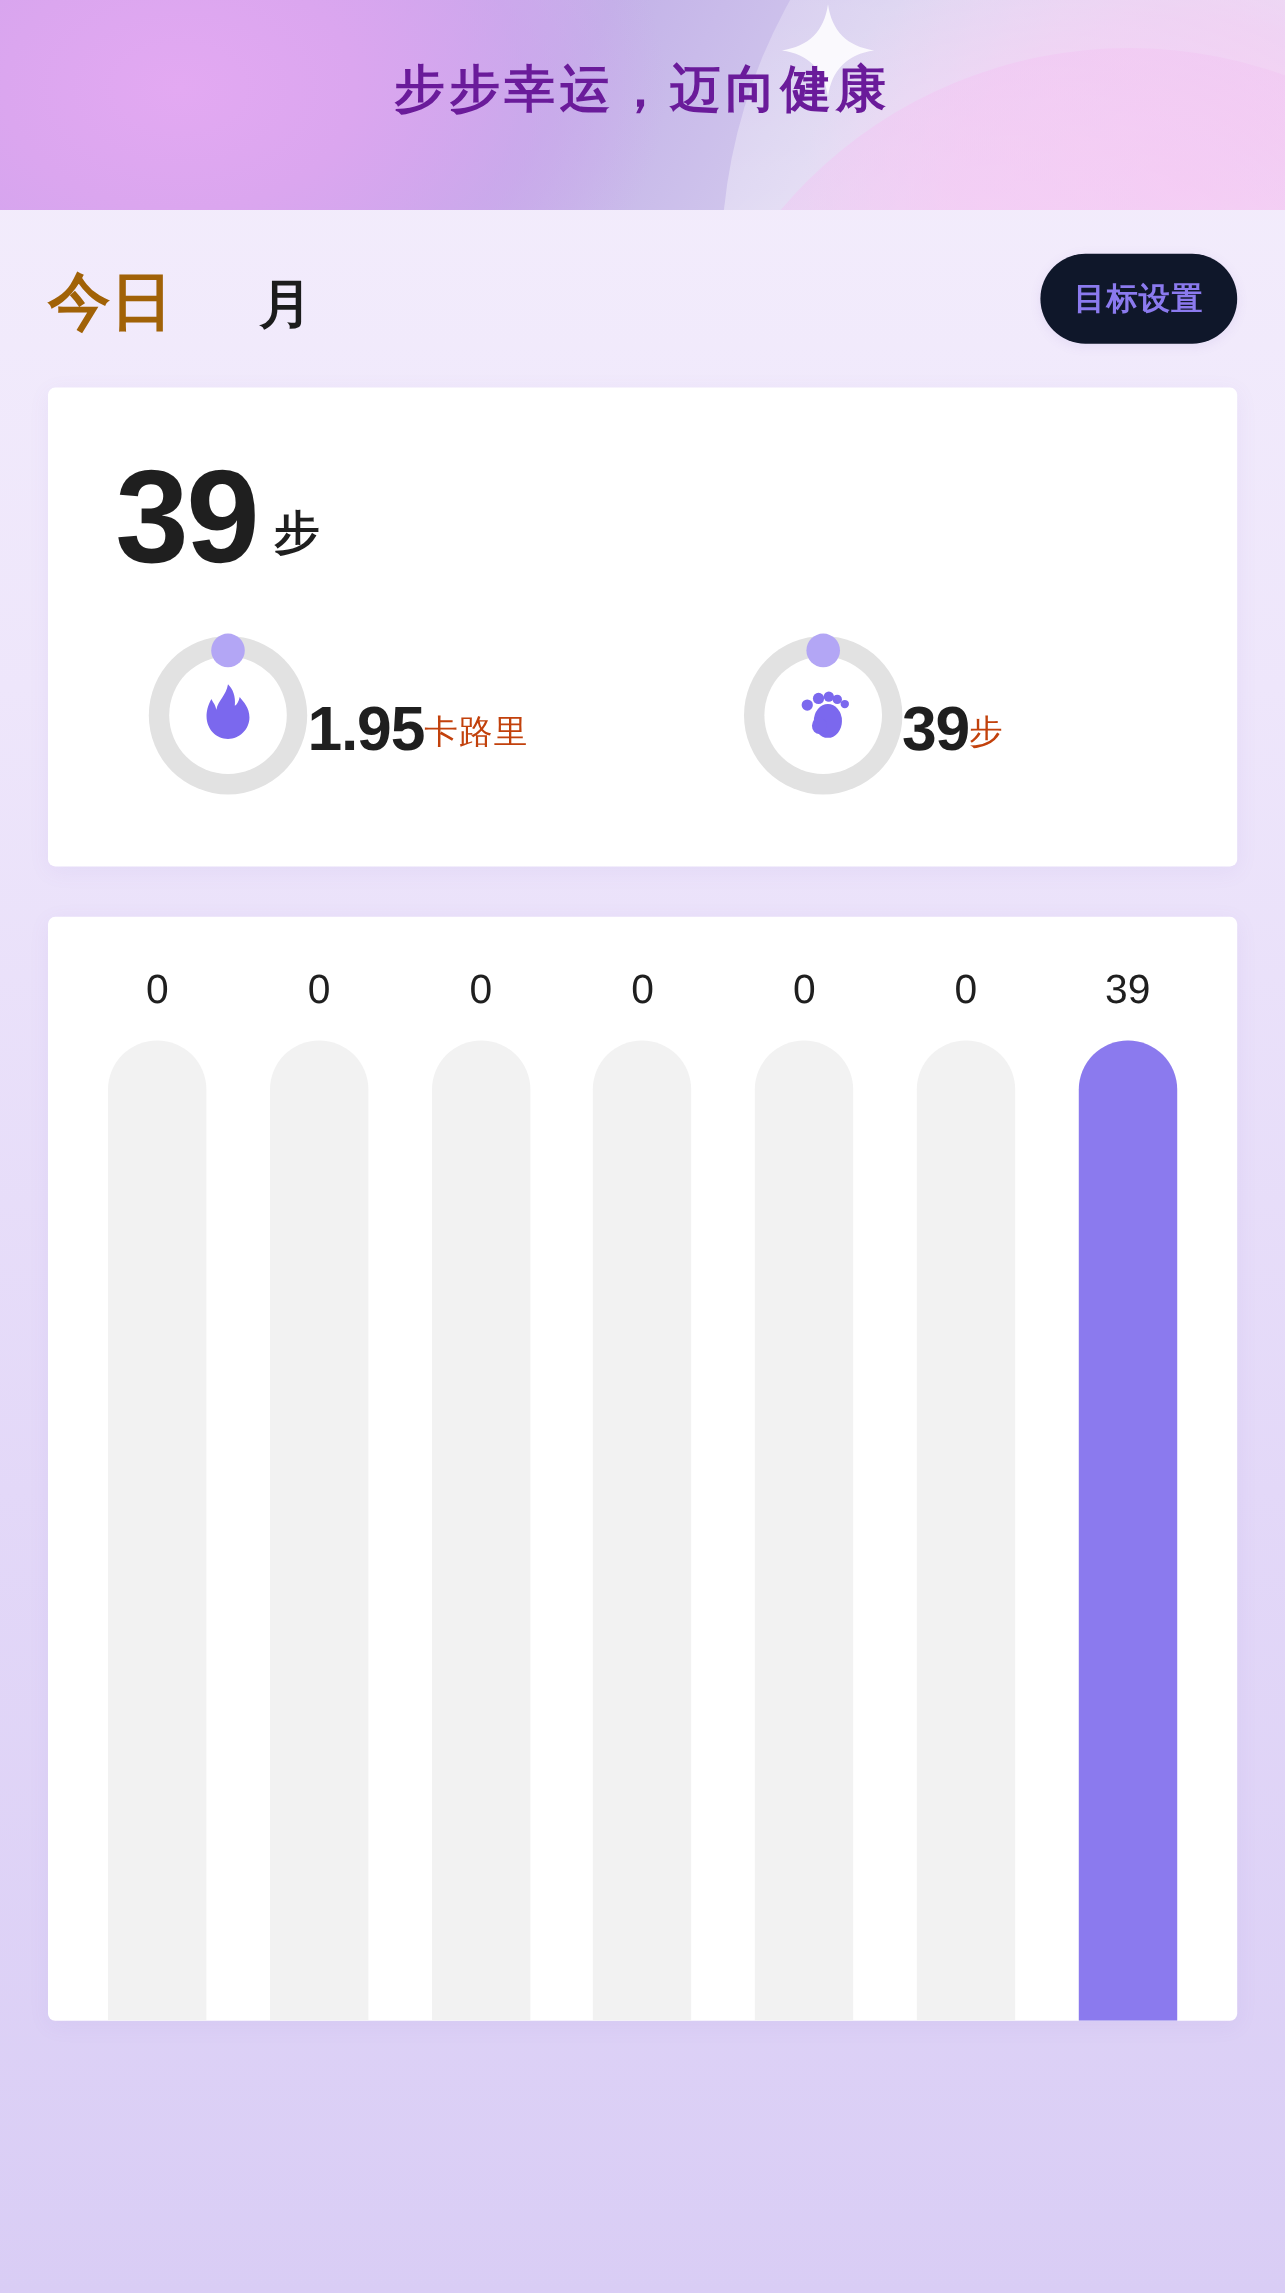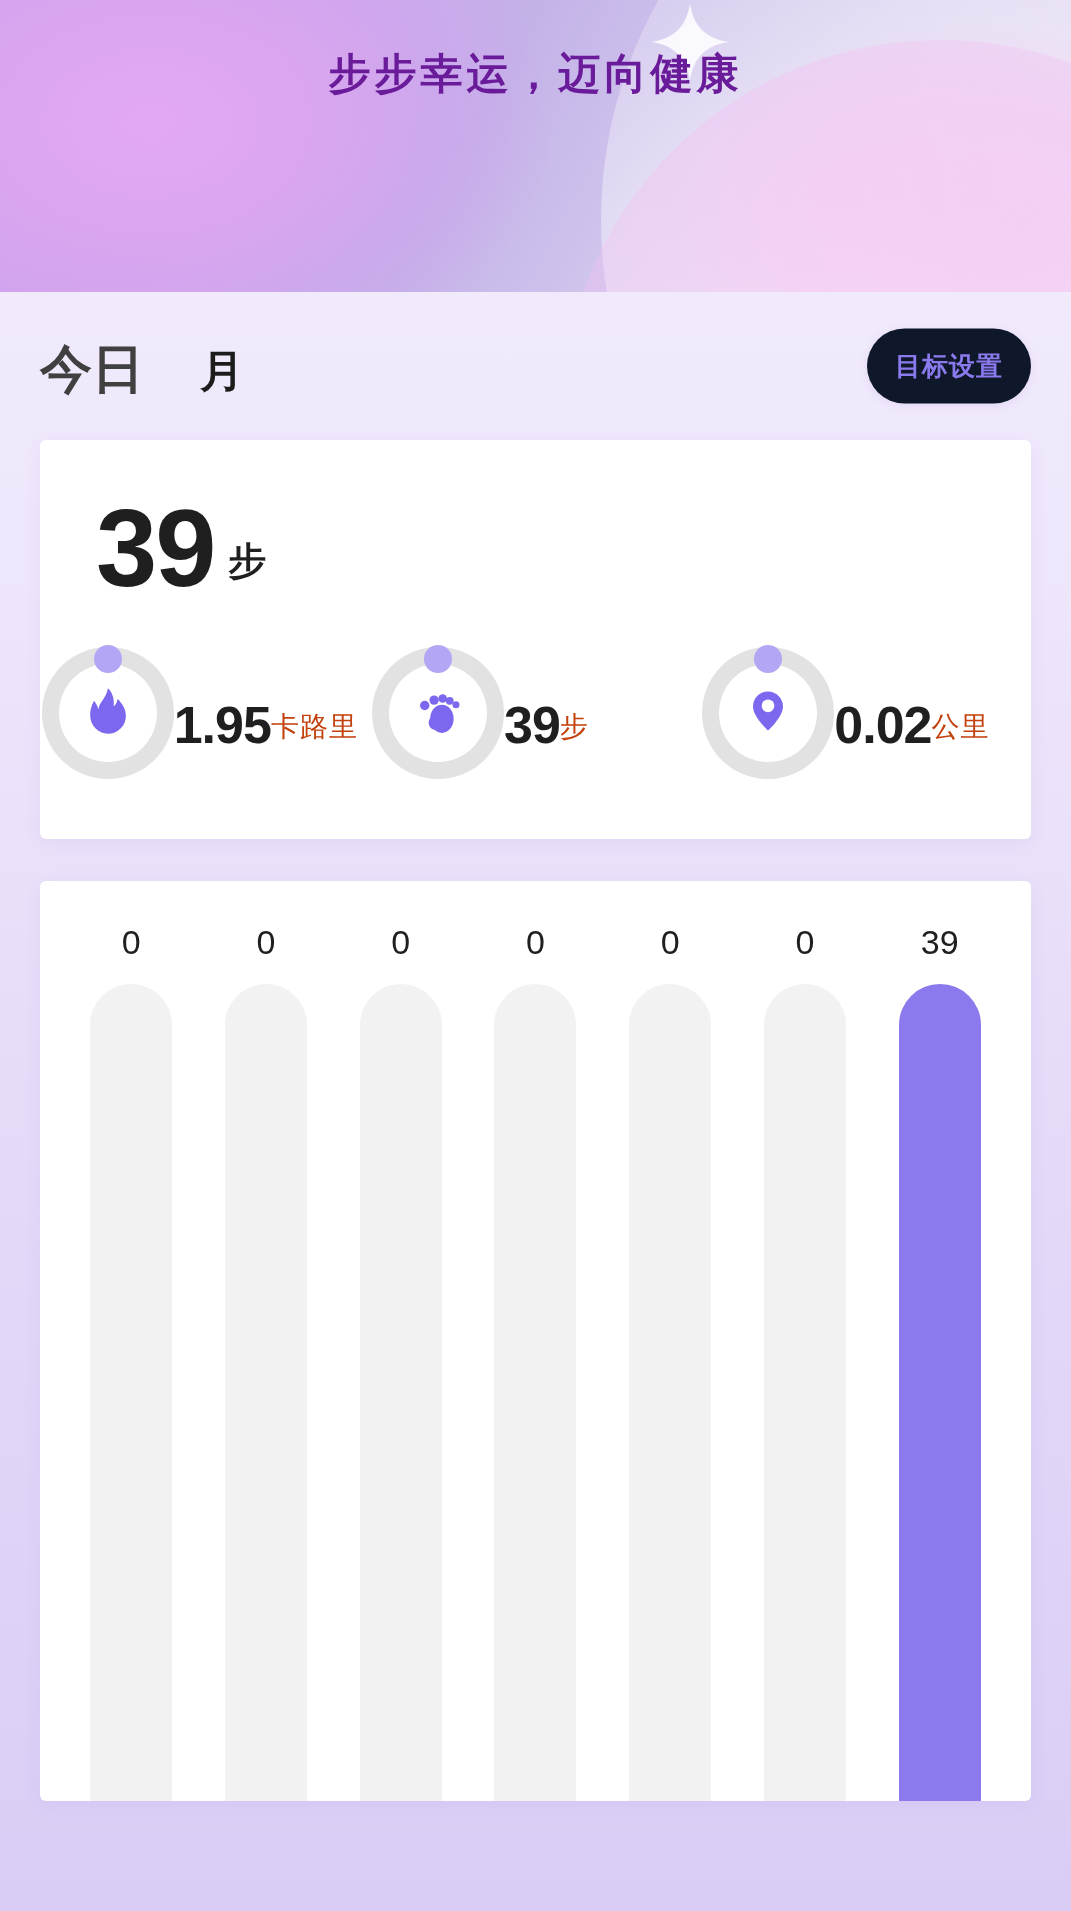--- a/index.html
+++ b/index.html
@@ -13,21 +13,21 @@
   body {
     font-family: "Liberation Sans", "DejaVu Sans", sans-serif;
     background: linear-gradient(180deg, #f4eefc 0%, #eee6fb 30%, #e3d8f8 65%, #d9cdf5 100%);
     position: relative;
   }
 
   
   .banner {
     position: relative;
     width: 1071px;
-    height: 292px;
+    height: 175px;
     overflow: hidden;
     background:
       radial-gradient(ellipse 520px 360px at 14% 42%, #e3a9f2 0%, #dba6ef 28%, rgba(209,162,238,0.55) 55%, rgba(209,162,238,0) 78%),
       radial-gradient(ellipse 420px 300px at 92% 86%, #efb7ef 0%, rgba(238,180,238,0.6) 45%, rgba(238,180,238,0) 75%),
       linear-gradient(118deg, #d5a4ef 0%, #cfa7ee 22%, #c3b2e8 44%, #cfc4ec 60%, #ded3f0 78%, #e9dff4 100%);
   }
   .banner-arc {
     position: absolute;
     width: 900px;
     height: 900px;
@@ -78,22 +78,22 @@
   .tab {
     font-weight: bold;
     line-height: 1;
     background: none;
     border: none;
     padding: 0;
     font-family: "Liberation Sans", "DejaVu Sans", sans-serif;
   }
   .tab.active {
     font-size: 52px;
-    color: #404040;
-    margin-right: 56px;
+    color: #a16207;
+    margin-right: 72px;
     margin-top: 6px;
   }
   .tab.inactive {
     font-size: 44px;
     color: #1c1c1c;
     margin-top: 10px;
   }
   .goal-btn {
     position: absolute;
     right: 40px;
@@ -297,35 +297,20 @@
               <circle cx="47" cy="19" r="5" fill="#7b68ee"></circle>
               <circle cx="55" cy="24" r="4.5" fill="#7b68ee"></circle>
             </svg>
           </span>
         </div>
       </div>
       <div class="metric-value">39</div>
       <div class="metric-label">步</div>
     </div>
 
-    <div class="metric">
-      <div class="ring">
-        <div class="ring-dot"></div>
-        <div class="ring-inner">
-          <span>
-            <svg viewBox="0 0 64 64" width="48" height="48">
-              <path d="M32 6 C21 6 12 15 12 26 C12 40 32 58 32 58 C32 58 52 40 52 26 C52 15 43 6 32 6 Z" fill="#7b68ee"></path>
-              <circle cx="32" cy="25" r="8.5" fill="#ffffff"></circle>
-            </svg>
-          </span>
-        </div>
-      </div>
-      <div class="metric-value">0.02</div>
-      <div class="metric-label">公里</div>
-    </div>
 
   </div>
 </div>
 
 <div class="card chart-card">
   <div class="chart" id="chart">
       <div class="bar-col">
         <div class="bar-label">0</div>
         <div class="bar-track" style="background: rgb(242, 242, 242);"></div>
       </div>

